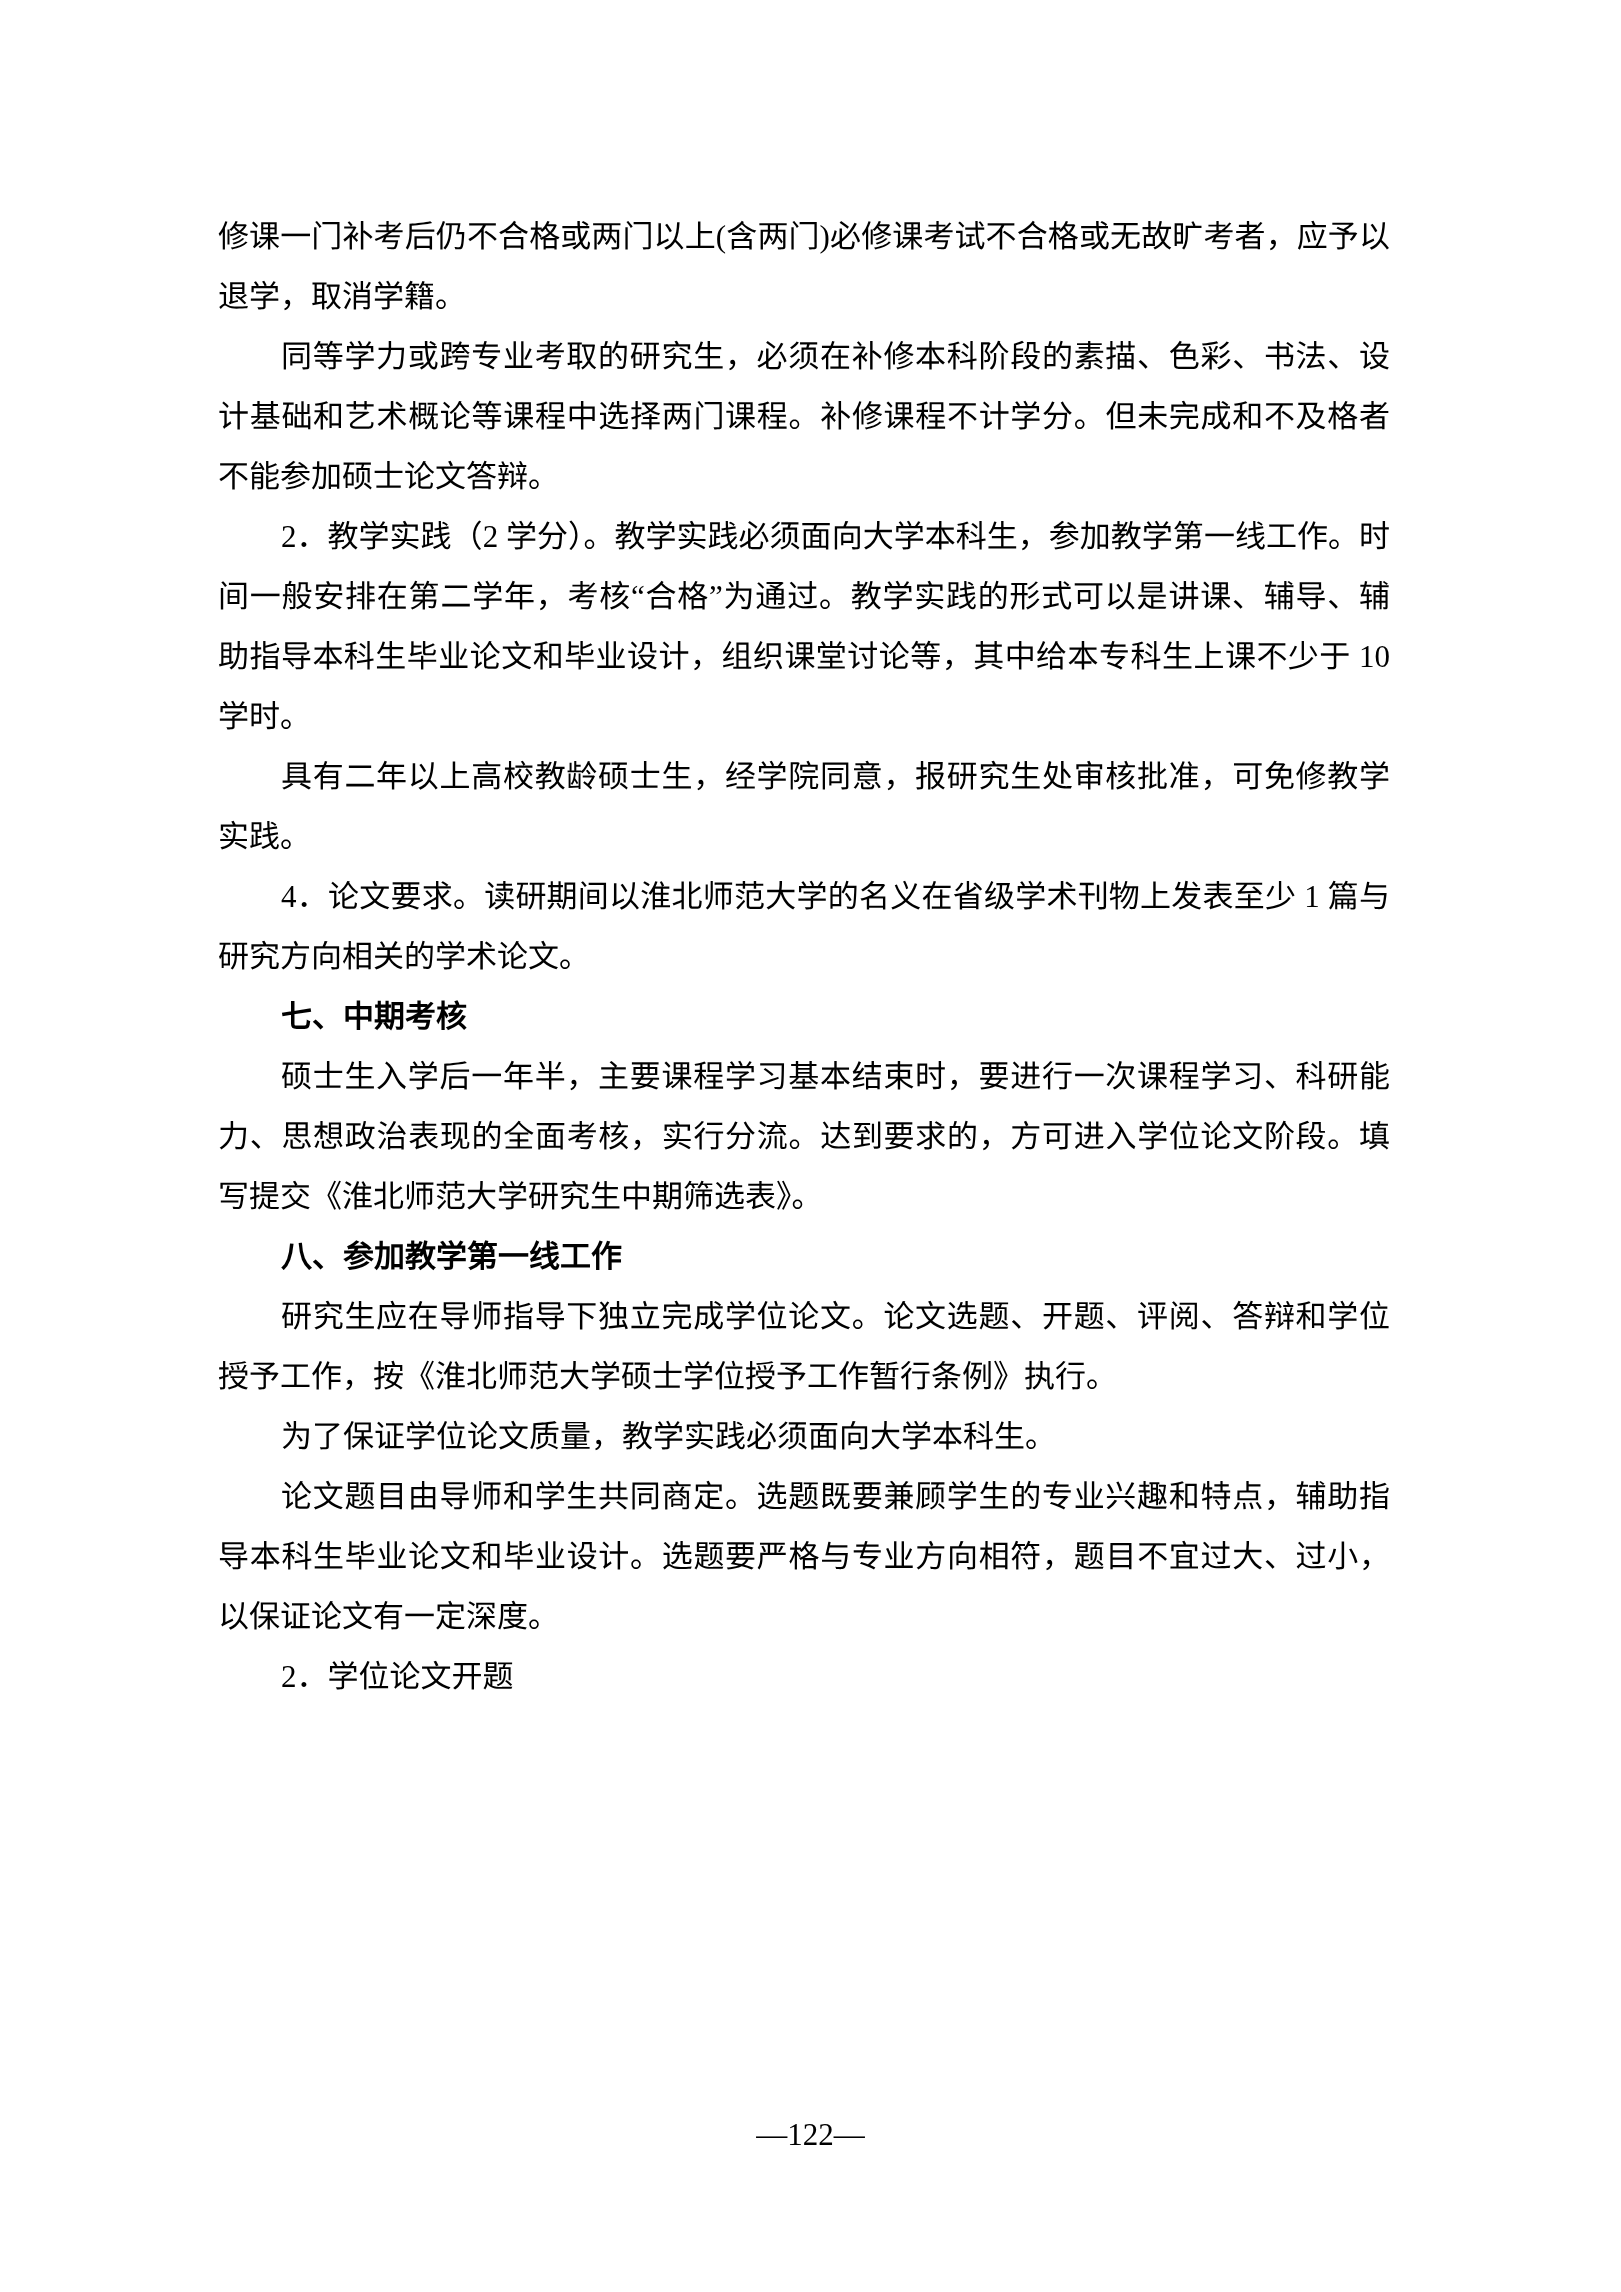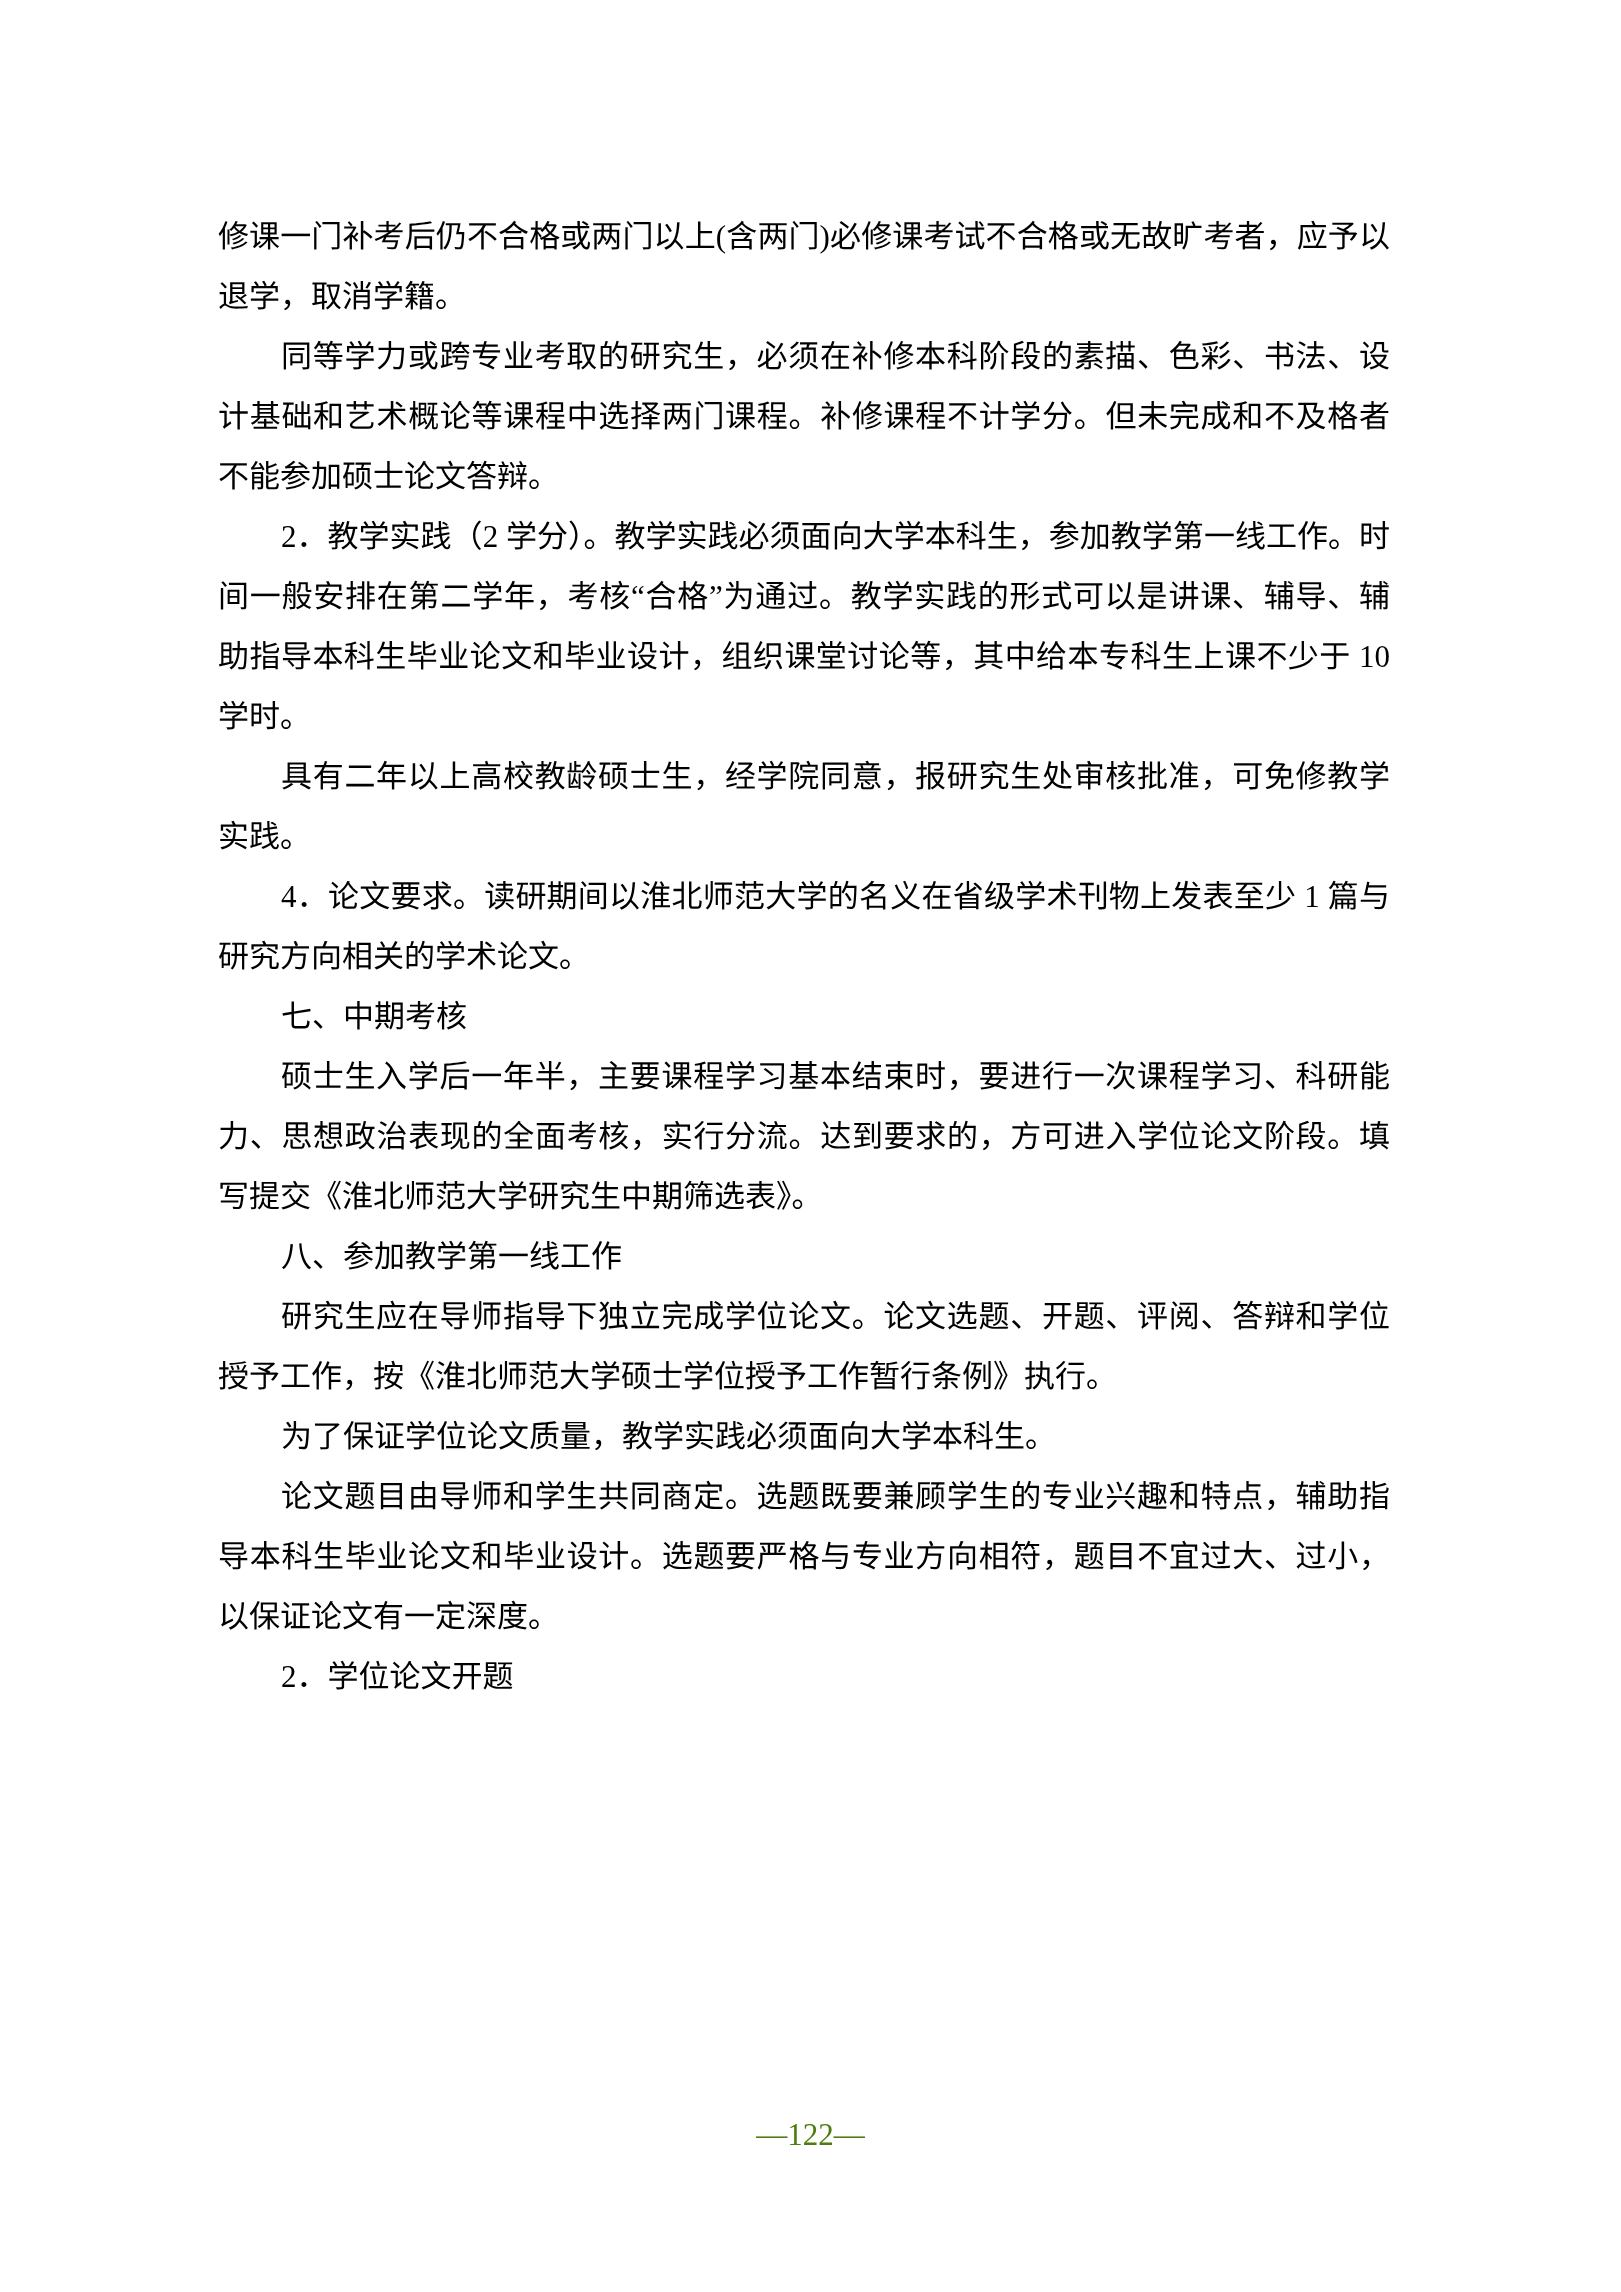--- a/index.html
+++ b/index.html
@@ -28,33 +28,33 @@
   }
   p.block {
     margin: 0;
     padding: 0;
   }
   p.indent {
     text-indent: 63px;
   }
   p.heading {
     font-family: "Liberation Sans", "DejaVu Sans", sans-serif;
-    font-weight: normal;
+    font-weight: bold;
     text-align: left;
   }
   .footer {
     position: absolute;
     left: 0;
     top: 2115px;
     width: 100%;
     text-align: center;
     font-family: "Liberation Serif", "DejaVu Serif", serif;
     font-size: 31px;
     line-height: 39px;
-    color: #4d7c0f;
+    color: #000000;
   }
 </style>
 </head>
 <body>
 
 <div class="page">
   <div class="content">
     <p class="block">修课一门补考后仍不合格或两门以上(含两门)必修课考试不合格或无故旷考者，应予以退学，取消学籍。</p>
     <p class="block indent">同等学力或跨专业考取的研究生，必须在补修本科阶段的素描、色彩、书法、设计基础和艺术概论等课程中选择两门课程。补修课程不计学分。但未完成和不及格者不能参加硕士论文答辩。</p>
     <p class="block indent">2．教学实践（2 学分）。教学实践必须面向大学本科生，参加教学第一线工作。时间一般安排在第二学年，考核“合格”为通过。教学实践的形式可以是讲课、辅导、辅助指导本科生毕业论文和毕业设计，组织课堂讨论等，其中给本专科生上课不少于 10 学时。</p>

